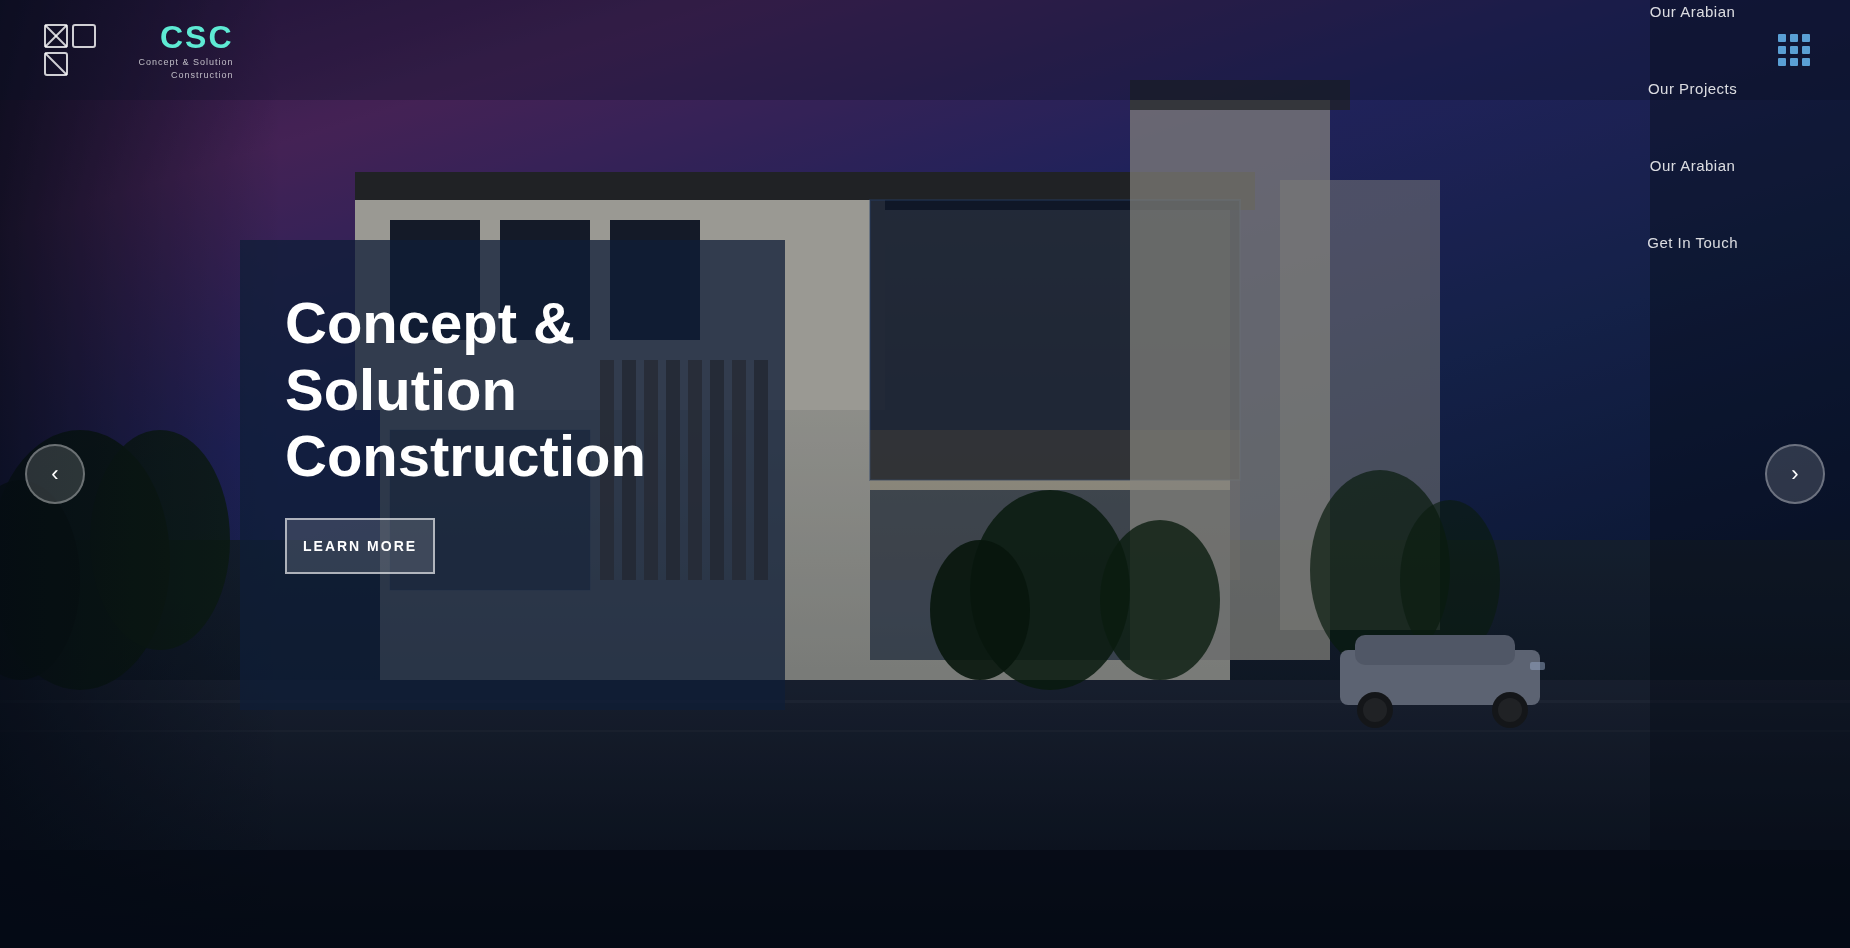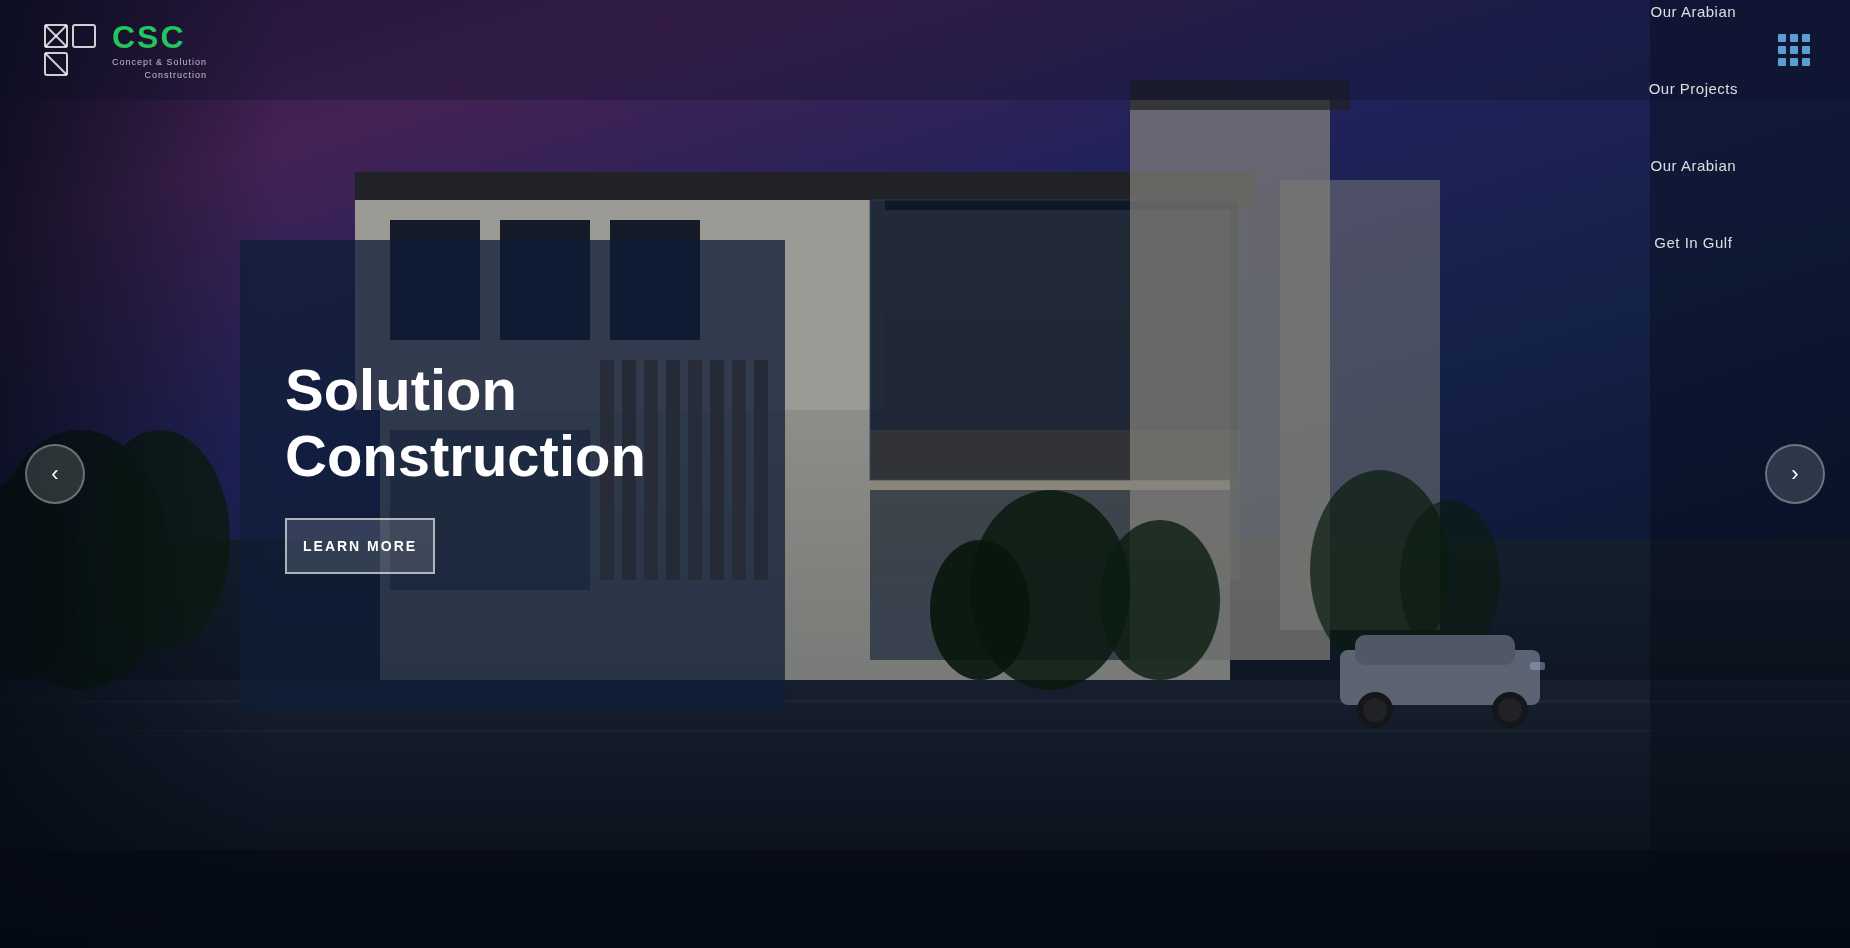--- a/index.html
+++ b/index.html
@@ -59,22 +59,23 @@
     }
 
     .logo-text-block {
       display: flex;
       flex-direction: column;
     }
 
     .logo-csc {
       font-size: 32px;
       font-weight: 700;
-      color: #22c55e;
+      color: #5eead4;
       letter-spacing: 2px;
+      margin-left: 48px;
     }
 
     .logo-subtitle {
       font-size: 9px;
       color: rgba(255,255,255,0.7);
       letter-spacing: 1px;
       line-height: 1.4;
       text-align: right;
     }
 
@@ -311,39 +312,39 @@
       <span class="logo-subtitle">Construction</span>
     </div>
   </div>
 
   <div class="nav-links">
     <a class="nav-link active">Home</a>
     <a class="nav-link">About</a>
     <a class="nav-link">Our Arabian</a>
     <a class="nav-link">Our Projects</a>
     <a class="nav-link">Our Arabian</a>
-    <a class="nav-link">Get In Gulf</a>
+    <a class="nav-link">Get In Touch</a>
   </div>
 
   <div class="nav-grid-icon">
     <div class="nav-grid-dot"></div>
     <div class="nav-grid-dot"></div>
     <div class="nav-grid-dot"></div>
     <div class="nav-grid-dot"></div>
     <div class="nav-grid-dot"></div>
     <div class="nav-grid-dot"></div>
     <div class="nav-grid-dot"></div>
     <div class="nav-grid-dot"></div>
     <div class="nav-grid-dot"></div>
   </div>
 </nav>
 
 <div class="hero-content-box">
   <h1 class="hero-title">
-    <br>
+    <span>Concept &amp;</span><br>
     <span>Solution</span><br>
     <span>Construction</span>
   </h1>
   <button class="learn-more-btn">LEARN MORE</button>
 </div>
 
 <div class="carousel-arrow left">
   <span>‹</span>
 </div>
 

